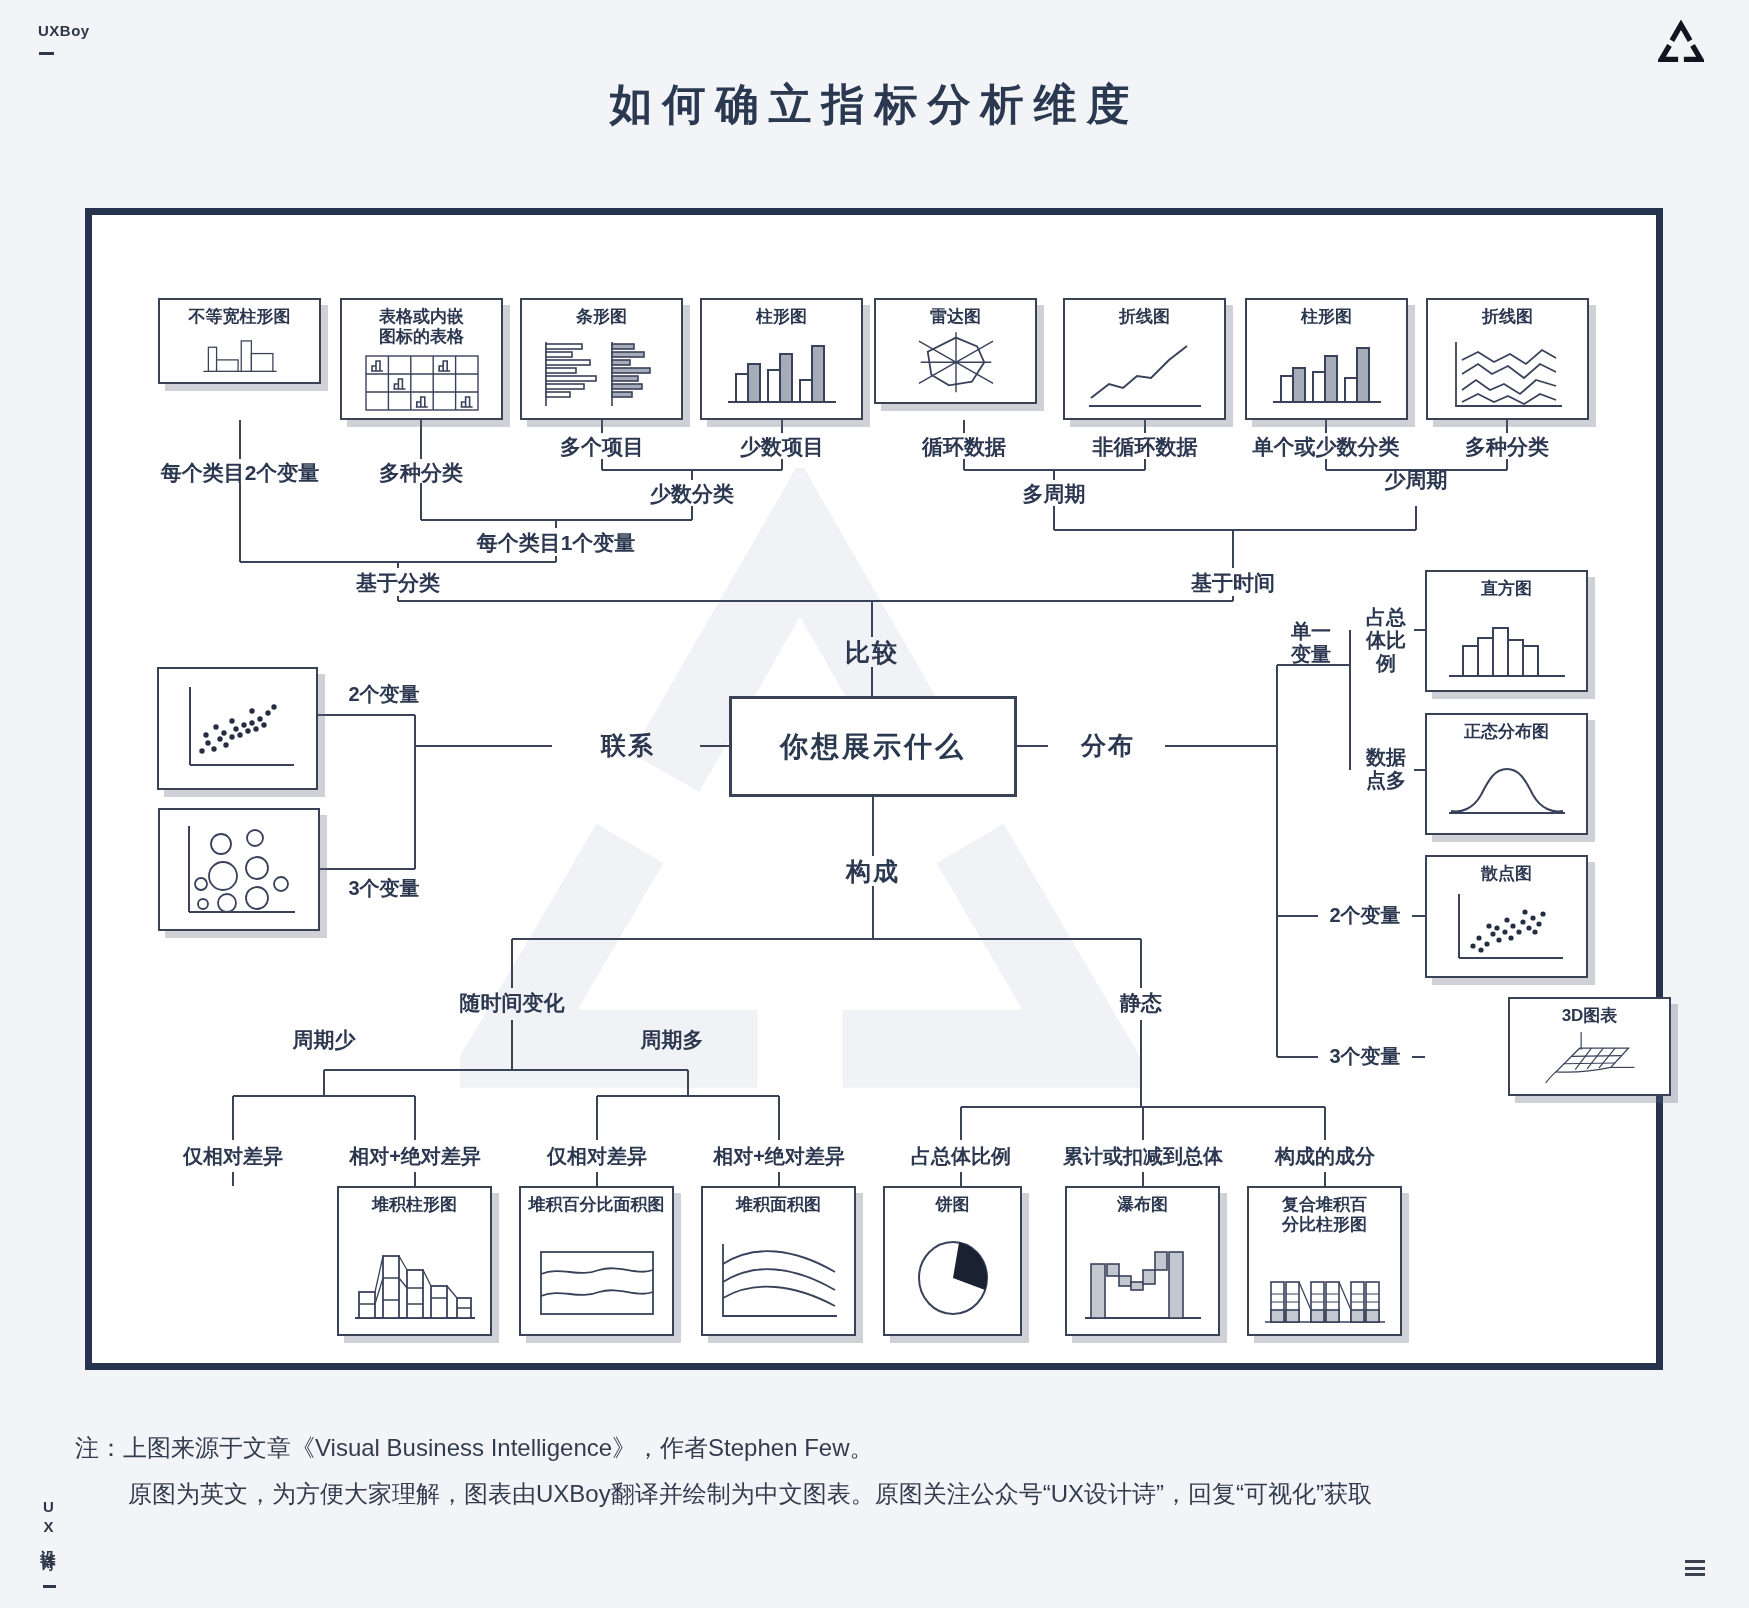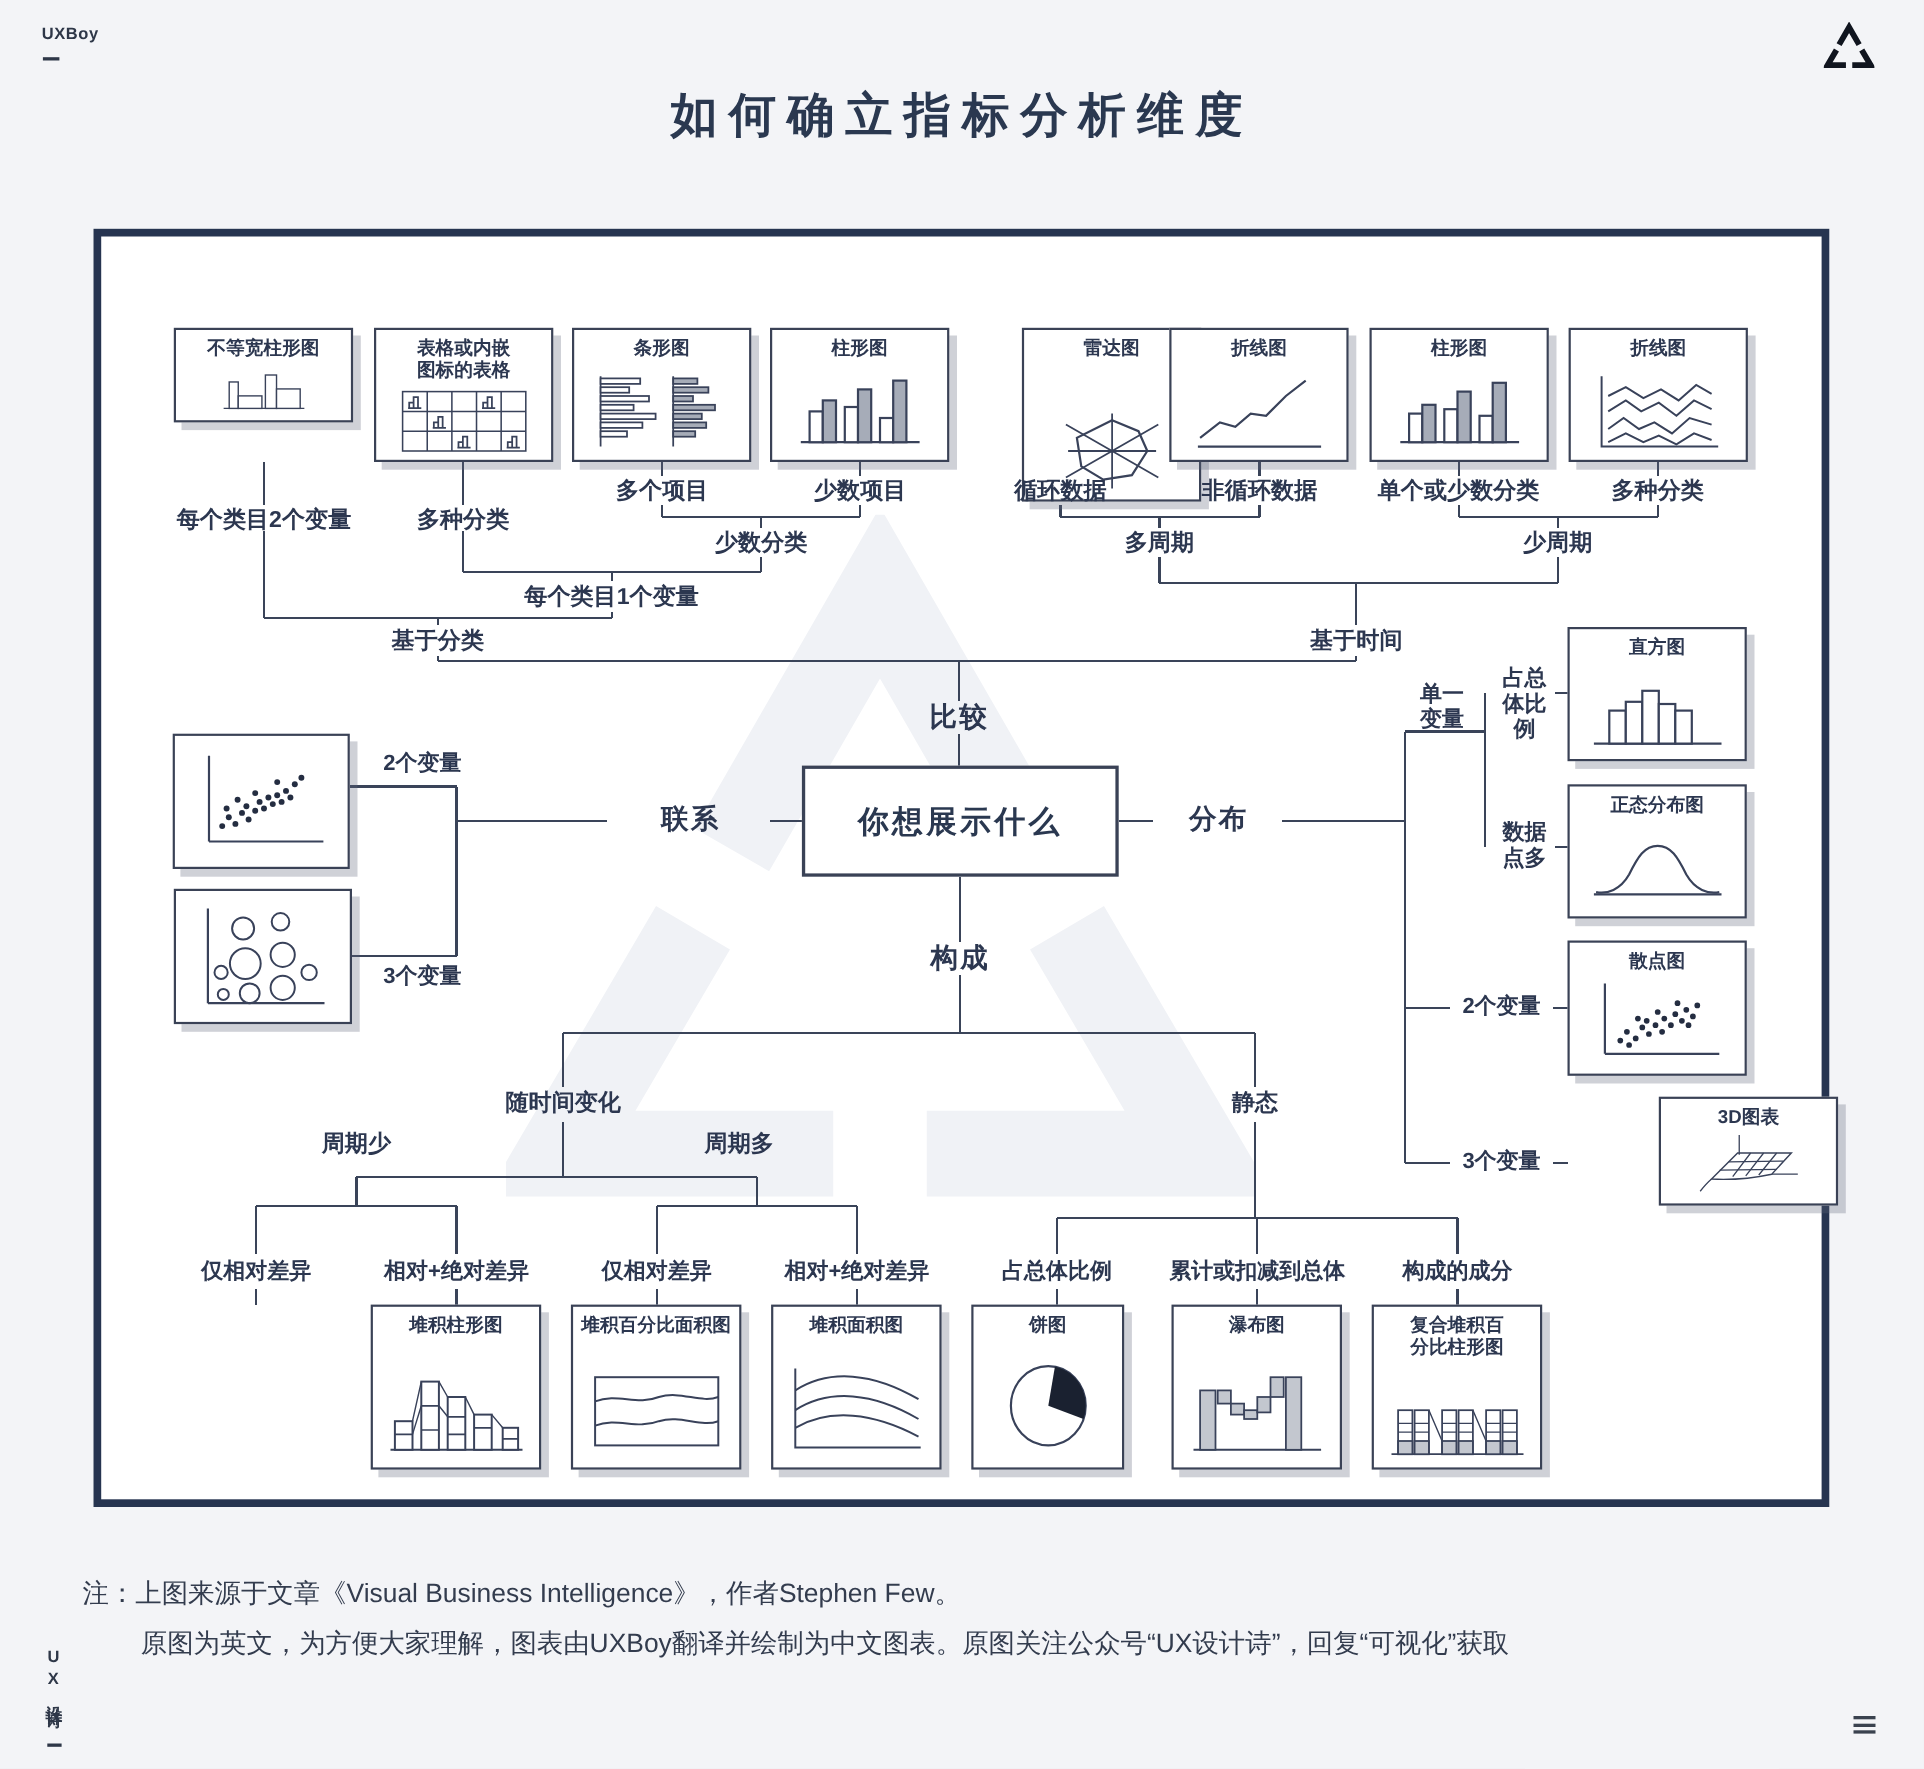--- a/index.html
+++ b/index.html
@@ -150,21 +150,21 @@
         <rect x="24" y="40" width="12" height="28" fill="#fff"></rect>
           <rect x="36" y="30" width="12" height="38" fill="#a6acb8"></rect>
         <rect x="56" y="36" width="12" height="32" fill="#fff"></rect>
           <rect x="68" y="20" width="12" height="48" fill="#a6acb8"></rect>
         <rect x="88" y="46" width="12" height="22" fill="#fff"></rect>
           <rect x="100" y="12" width="12" height="56" fill="#a6acb8"></rect>
       </g>
     </svg>
   </div>
 
-  <div class="b" style="left:929px;top:298px;width:163px;height:158px">
+  <div class="b" style="left:874px;top:298px;width:163px;height:106px">
     <div class="t">雷达图</div>
     <svg width="140" height="80" viewBox="0 0 140 80">
       <g fill="none" stroke="#39425a" stroke-width="1.6">
         <path d="M70,6 V74 M28,16 L112,64 M112,16 L28,64 M30,40 H110"></path>
         <path d="M70,12 L94,22 L102,40 L88,62 L62,66 L42,54 L38,28 Z" stroke-width="2"></path>
       </g>
     </svg>
   </div>
 
   <div class="b" style="left:1063px;top:298px;width:163px;height:122px">
@@ -209,21 +209,21 @@
   <div class="l" style="left:421px;top:461px">多种分类</div>
   <div class="l" style="left:602px;top:435px">多个项目</div>
   <div class="l" style="left:782px;top:435px">少数项目</div>
   <div class="l" style="left:964px;top:435px">循环数据</div>
   <div class="l" style="left:1145px;top:435px">非循环数据</div>
   <div class="l" style="left:1326px;top:435px">单个或少数分类</div>
   <div class="l" style="left:1507px;top:435px">多种分类</div>
 
   <div class="l" style="left:692px;top:482px">少数分类</div>
   <div class="l" style="left:1054px;top:482px">多周期</div>
-  <div class="l" style="left:1416px;top:482px">少周期</div>
+  <div class="l" style="left:1416px;top:468px">少周期</div>
   <div class="l" style="left:556px;top:531px">每个类目1个变量</div>
   <div class="l" style="left:398px;top:571px">基于分类</div>
   <div class="l" style="left:1233px;top:571px">基于时间</div>
 
   <div class="l big" style="left:872px;top:639px">比较</div>
   <div class="abs" id="qbox">你想展示什么</div>
   <div class="l big" style="left:628px;top:732px">联系</div>
   <div class="l big" style="left:1108px;top:732px">分布</div>
   <div class="l big" style="left:873px;top:858px">构成</div>
 

